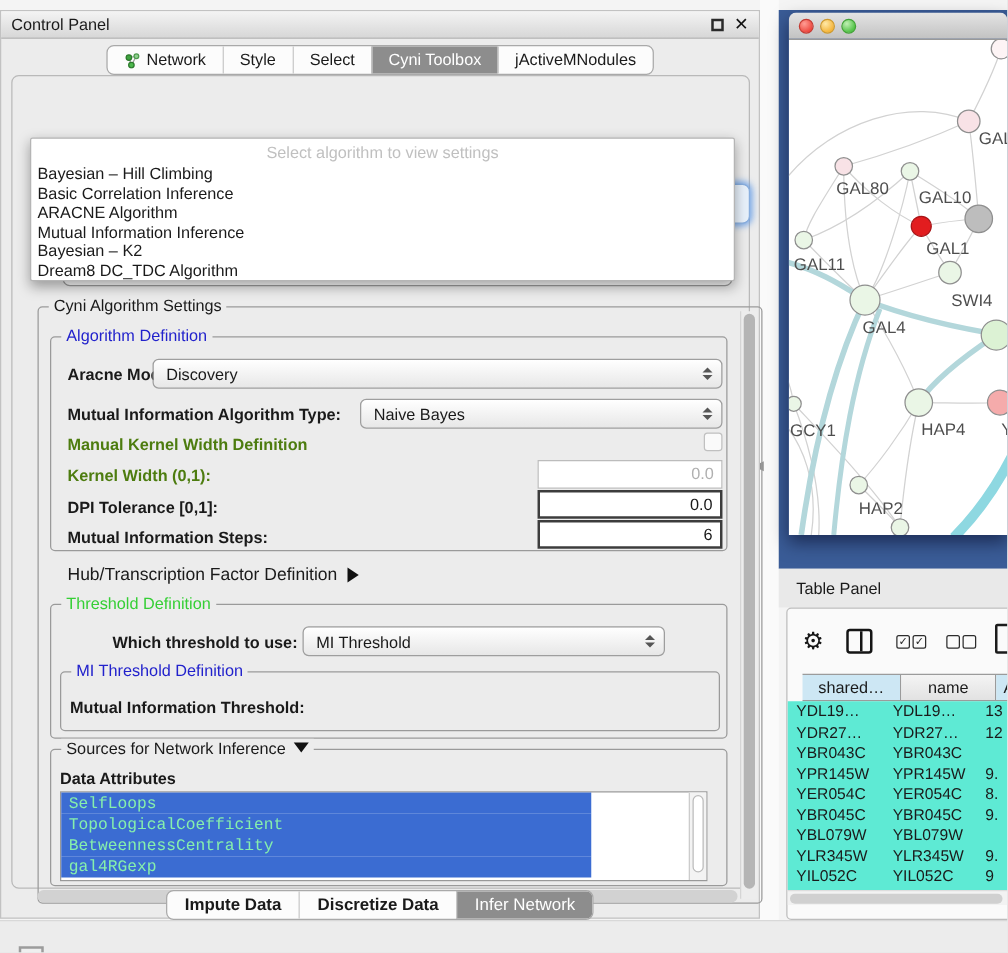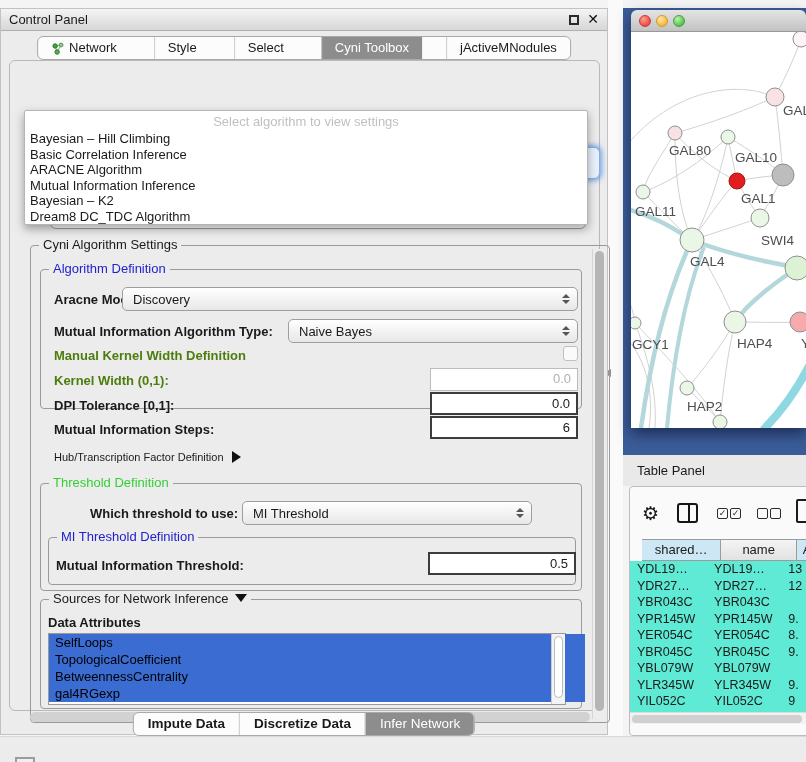--- a/index.html
+++ b/index.html
@@ -6,21 +6,21 @@
   *{box-sizing:border-box;font-family:"Liberation Sans","DejaVu Sans",sans-serif;}
   .screen{position:relative;width:806px;height:762px;overflow:hidden;background:#f4f4f4;font-size:13px;color:#1a1a1a;}
 
   
   .control-window{position:absolute;left:0;top:8px;width:608px;height:727px;background:#ececec;border:1px solid #c2c2c2;}
   .titlebar{position:absolute;left:0;top:0;width:100%;height:22px;background:linear-gradient(#f4f4f4,#d7d7d7);border-bottom:1px solid #b0b0b0;}
   .titlebar .title{position:absolute;left:8px;top:3px;font-size:13px;}
   .float-btn{position:absolute;right:28px;top:6px;width:10px;height:10px;border:2px solid #2a2a2a;background:transparent;}
   .close-btn{position:absolute;right:8px;top:2px;font-size:14px;font-weight:bold;color:#111;}
 
-  .tabbar{position:absolute;left:50%;transform:translateX(-50%);top:27px;display:inline-flex;border:1px solid #a9a9a9;border-radius:6px;background:#fcfcfc;overflow:hidden;white-space:nowrap;gap:24px;}
+  .tabbar{position:absolute;left:50%;transform:translateX(-50%);top:27px;display:inline-flex;border:1px solid #a9a9a9;border-radius:6px;background:#fcfcfc;overflow:hidden;white-space:nowrap;}
   .tabbar .tab{padding:0 13px;line-height:22px;font-size:13px;border-left:1px solid #c9c9c9;display:flex;align-items:center;gap:5px;}
   .tabbar .tab:first-child{border-left:none;}
   .tabbar .tab.selected{background:#8d8d8d;color:#fff;}
 
   .main-panel{position:absolute;left:8px;top:51px;width:591px;height:651px;background:#ececec;border:1px solid #b9b9b9;border-radius:6px;}
 
   
   .bg-combo{position:absolute;left:40px;top:140px;width:536px;height:28px;border:1px solid #9e9e9e;border-radius:6px;background:#fff;color:#b5b5b5;line-height:26px;padding-left:16px;z-index:2;}
   .focus-sliver{position:absolute;left:570px;top:86px;width:20px;height:32px;border:1px solid #88aede;border-radius:6px;background:#e8f1fb;box-shadow:0 0 5px 2px rgba(90,150,230,.8);z-index:2;}
 
@@ -39,26 +39,26 @@
   .flabel.dis{color:#4d7c0f;}
   .combo{position:absolute;height:24px;border:1px solid #9e9e9e;border-radius:5px;background:linear-gradient(#ffffff,#e7e7e7);display:flex;align-items:center;padding-left:10px;font-size:13px;}
   .combo .spin{margin-left:auto;margin-right:7px;display:flex;flex-direction:column;gap:2px;}
   .combo .spin i{display:block;width:0;height:0;border-left:4px solid transparent;border-right:4px solid transparent;}
   .combo .spin i.up{border-bottom:4px solid #555;}
   .combo .spin i.dn{border-top:4px solid #555;}
   .numfield{position:absolute;height:23px;background:#fff;border:2px solid #3c3c3c;text-align:right;padding:2px 6px;font-size:13px;}
   .numfield.dis{border:1px solid #bcbcbc;color:#b0b0b0;}
   .checkbox{position:absolute;width:15px;height:15px;border:1px solid #c0c0c0;border-radius:3px;background:#fafafa;}
 
-  .hub-row{position:absolute;left:44px;top:390px;font-size:11px;}
+  .hub-row{position:absolute;left:44px;top:390px;font-size:14px;}
   .hub-row .tri{display:inline-block;margin-left:8px;width:0;height:0;border-top:6px solid transparent;border-bottom:6px solid transparent;border-left:9px solid #111;vertical-align:-2px;}
   .tri-down{display:inline-block;margin-left:6px;width:0;height:0;border-left:6px solid transparent;border-right:6px solid transparent;border-top:8px solid #111;vertical-align:1px;}
 
   .attr-list{position:absolute;left:38px;top:572px;width:518px;height:72px;background:#fff;border:1px solid #999;}
-  .attr-row{height:17px;line-height:17px;color:#000000;background:#3b6cd2;padding-left:6px;width:536px;font-size:13px;}
+  .attr-row{height:17px;line-height:17px;color:#86efac;background:#3b6cd2;padding-left:6px;width:424px;font-size:13px;font-family:Liberation Mono, monospace;}
   .attr-vscroll{position:absolute;right:0;top:0;width:14px;height:70px;background:#f3f3f3;border-left:1px solid #ccc;}
   .attr-vscroll .thumb{position:absolute;left:2px;top:2px;width:9px;height:62px;background:#fff;border:1px solid #bbb;border-radius:5px;}
   .hscroll{position:absolute;left:20px;top:651px;width:560px;height:10px;background:#d2d2d2;border-radius:5px;}
   .set-vscroll{position:absolute;left:582px;top:188px;width:13px;height:470px;background:#ededed;border-left:1px solid #d5d5d5;}
   .set-vscroll .thumb{position:absolute;left:2px;top:2px;width:9px;height:460px;background:#b5b5b5;border-radius:5px;}
 
   .apply-btn{position:absolute;left:267px;top:668px;width:74px;height:24px;border:1px solid #8f8f8f;border-radius:6px;background:linear-gradient(#ffffff,#d9d9d9);text-align:center;line-height:22px;font-size:14px;}
 
   .bottom-tabbar{position:absolute;left:50%;transform:translateX(-50%);top:703px;display:inline-flex;border:1px solid #a9a9a9;border-radius:6px;background:#fcfcfc;overflow:hidden;white-space:nowrap;}
   .bottom-tabbar .tab{padding:0 14px;line-height:22px;font-size:13.5px;font-weight:bold;border-left:1px solid #c9c9c9;}
@@ -158,21 +158,21 @@
           </div>
       </div>
 
       <div class="group" style="left:20px;top:184px;width:580px;height:478px;">
         <span class="legend">Cyni Algorithm Settings</span>
       </div>
       <div class="set-vscroll">
           <div class="thumb"></div>
         </div>
 
-      <div class="group" style="left:30px;top:208px;width:542px;height:140px;">
+      <div class="group" style="left:30px;top:208px;width:542px;height:172px;">
         <span class="legend blue">Algorithm Definition</span>
       </div>
       <span class="flabel" style="left:44px;top:231px;">Aracne Mode:</span>
       <div class="combo" style="left:112px;top:226px;width:456px;">
         <span>Discovery</span>
         <span class="spin">
             <i class="up"></i>
             <i class="dn"></i>
           </span>
       </div>
@@ -205,21 +205,20 @@
         <span>MI Threshold</span>
         <span class="spin">
             <i class="up"></i>
             <i class="dn"></i>
           </span>
       </div>
       <div class="group" style="left:38px;top:476px;width:528px;height:48px;">
         <span class="legend blue">MI Threshold Definition</span>
       </div>
       <span class="flabel" style="left:46px;top:497px;">Mutual Information Threshold:</span>
-      <div class="numfield" style="left:418px;top:491px;width:148px;">0.5</div>
 
       <div class="group" style="left:30px;top:538px;width:542px;height:110px;">
         <span class="legend"><span>Sources for Network Inference</span><span class="tri-down"></span></span>
       </div>
       <span class="flabel" style="left:38px;top:554px;">Data Attributes</span>
       <div class="attr-list">
         <div id="attr-items">
             <div class="attr-row" style="background: rgb(59, 108, 210);">SelfLoops</div>
             <div class="attr-row" style="background: rgb(59, 108, 210);">TopologicalCoefficient</div>
             <div class="attr-row" style="background: rgb(59, 108, 210);">BetweennessCentrality</div>

